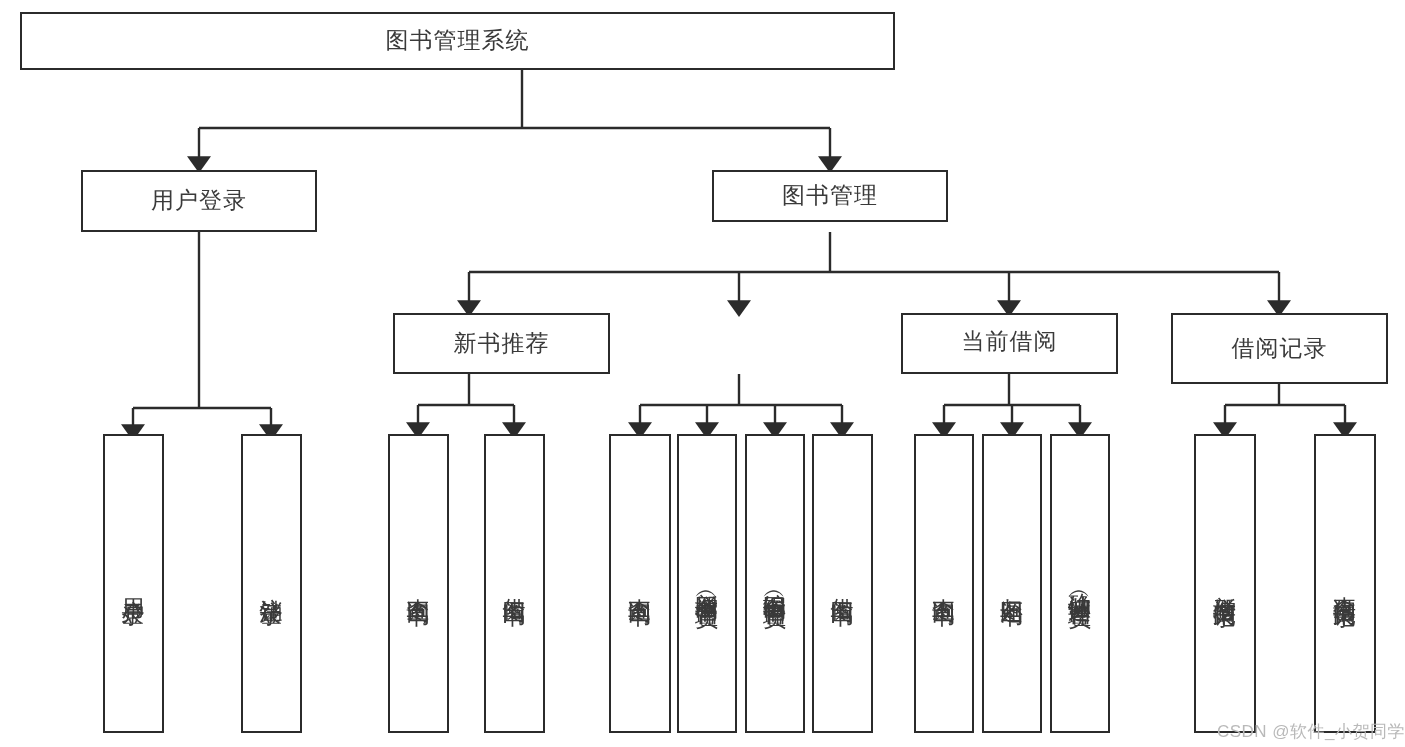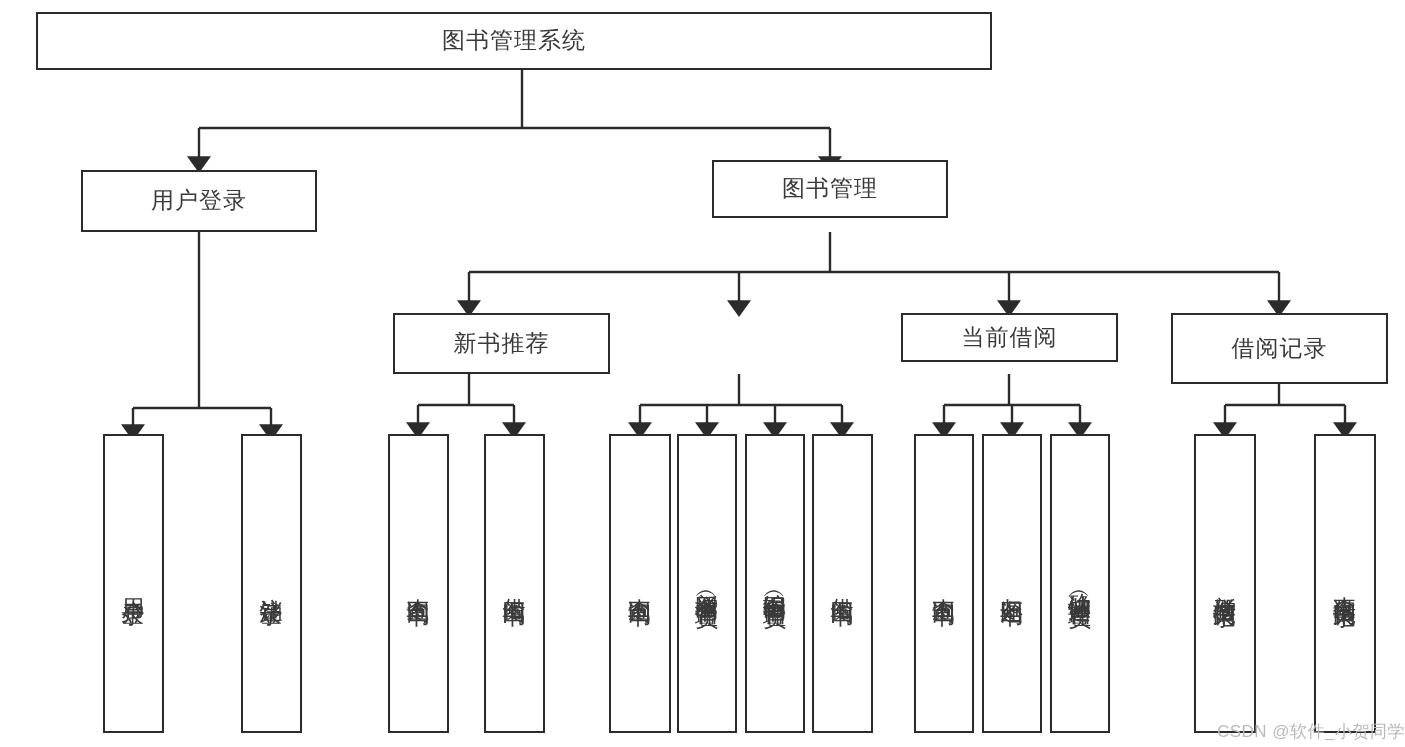--- a/index.html
+++ b/index.html
@@ -122,35 +122,35 @@
       <path d="M 1012 405 L 1012 430" marker-end="url(#arrowhead)"></path>
       <path d="M 1080 405 L 1080 430" marker-end="url(#arrowhead)"></path>
 
       <path d="M 1279 374 L 1279 405"></path>
       <path d="M 1225 405 L 1345 405"></path>
       <path d="M 1225 405 L 1225 430" marker-end="url(#arrowhead)"></path>
       <path d="M 1345 405 L 1345 430" marker-end="url(#arrowhead)"></path>
     </g>
   </svg>
 
-  <div class="node-box" style="left:36px; top:12px; width:956px; height:58px;">
+  <div class="node-box" style="left:20px; top:12px; width:875px; height:58px;">
     <span class="node-label">图书管理系统</span>
   </div>
 
   <div class="node-box" style="left:81px; top:170px; width:236px; height:62px;">
     <span class="node-label">用户登录</span>
   </div>
-  <div class="node-box" style="left:712px; top:160px; width:236px; height:58px;">
+  <div class="node-box" style="left:712px; top:170px; width:236px; height:52px;">
     <span class="node-label">图书管理</span>
   </div>
 
   <div class="node-box" style="left:373px; top:313px; width:217px; height:61px;margin-left:20px;">
     <span class="node-label">新书推荐</span>
   </div>
-  <div class="node-box" style="left:901px; top:313px; width:217px; height:49px;">
+  <div class="node-box" style="left:901px; top:313px; width:217px; height:61px;font-family:Liberation Mono, monospace;">
     <span class="node-label">当前借阅</span>
   </div>
   <div class="node-box" style="left:1171px; top:313px; width:217px; height:71px;">
     <span class="node-label">借阅记录</span>
   </div>
 
   <div class="leaf-box" style="left:103px; top:434px; width:61px; height:299px;">
     <span class="leaf-label">用户登录</span>
   </div>
   <div class="leaf-box" style="left:241px; top:434px; width:61px; height:299px;">

